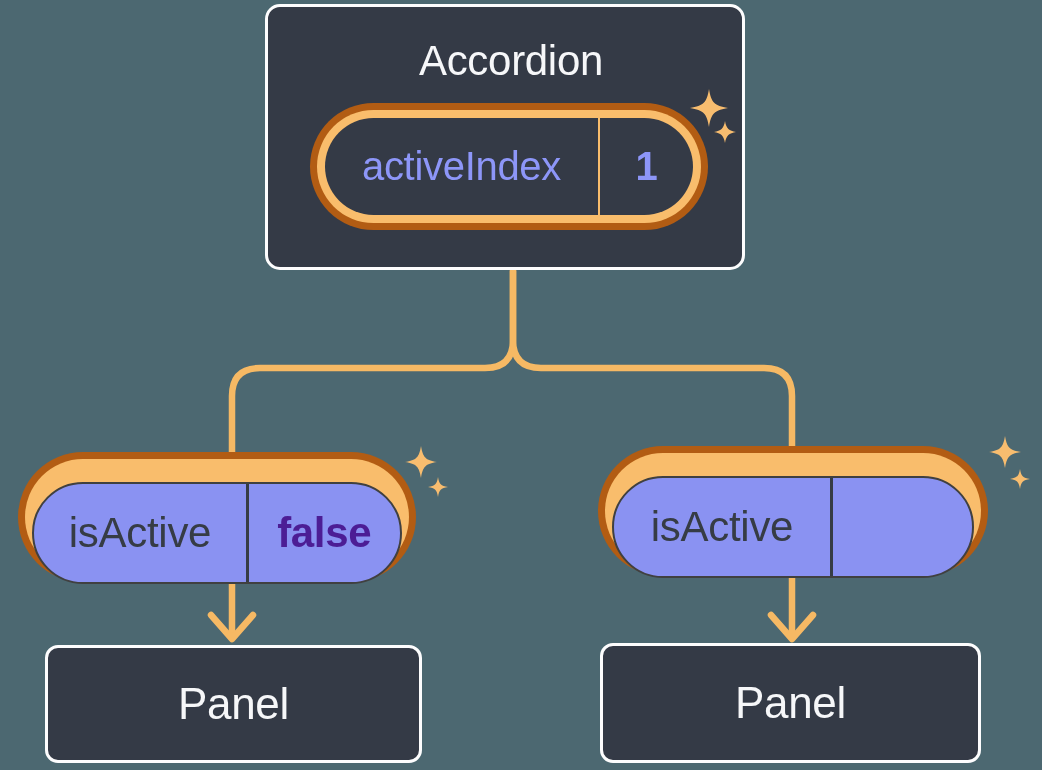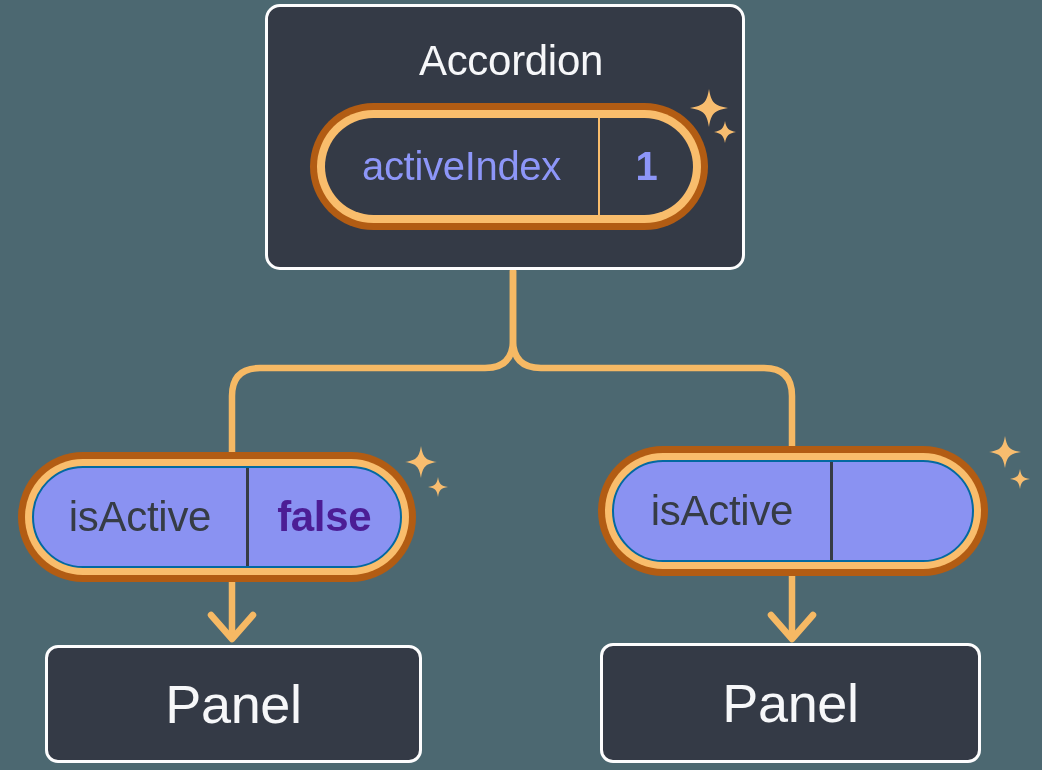--- a/index.html
+++ b/index.html
@@ -30,21 +30,21 @@
   }
   .node-title{
     position:absolute;left:12px;right:0;top:30px;
     text-align:center;
     font-size:42px;font-weight:500;letter-spacing:-0.3px;
     color:#f6f7f9;
   }
   .panel-node{
     display:flex;align-items:center;justify-content:center;
     border-radius:13px;
-    font-size:54px;font-weight:500;letter-spacing:-0.3px;
+    font-size:44px;font-weight:500;letter-spacing:-0.3px;
     color:#f6f7f9;
   }
   .panel-left{left:45px;top:645px;width:377px;height:118px;}
   .panel-right{left:600px;top:643px;width:381px;height:120px;}
 
   
   .pill-outer{
     position:absolute;box-sizing:border-box;
     background:#b25c13;border-radius:999px;padding:7px;
     z-index:3;
@@ -62,21 +62,21 @@
   .state-pill .cell-name{width:273px;}
   .state-pill .divider{width:2px;background:#f9bd6c;}
   .cell{display:flex;align-items:center;justify-content:center;}
   .cell-value{flex:1;}
   .state-name{font-size:40px;color:#8d96f8;letter-spacing:-0.3px;}
   .state-value{font-size:40px;font-weight:700;color:#8d96f8;}
 
   .prop-pill{height:130px;}
   .prop-pill .pill-mid{padding:7px;}
   .prop-pill .pill-inner{
-    background:#8a92f2;border:2px solid #0369a1;
+    background:#8a92f2;border:2px solid #404040;margin-top:16px;
   }
   .prop-pill .divider{width:2.5px;background:#363c45;}
   .prop-pill-left{left:18px;top:452px;width:398px;}
   .prop-pill-left .cell-name{width:212px;}
   .prop-pill-right{left:598px;top:446px;width:390px;}
   .prop-pill-right .cell-name{width:216px;}
   .prop-name{font-size:42px;color:#363c45;letter-spacing:-0.3px;}
   .prop-value{font-size:42px;font-weight:700;color:#4c1d95;letter-spacing:-0.3px;}
 </style>
 </head>

